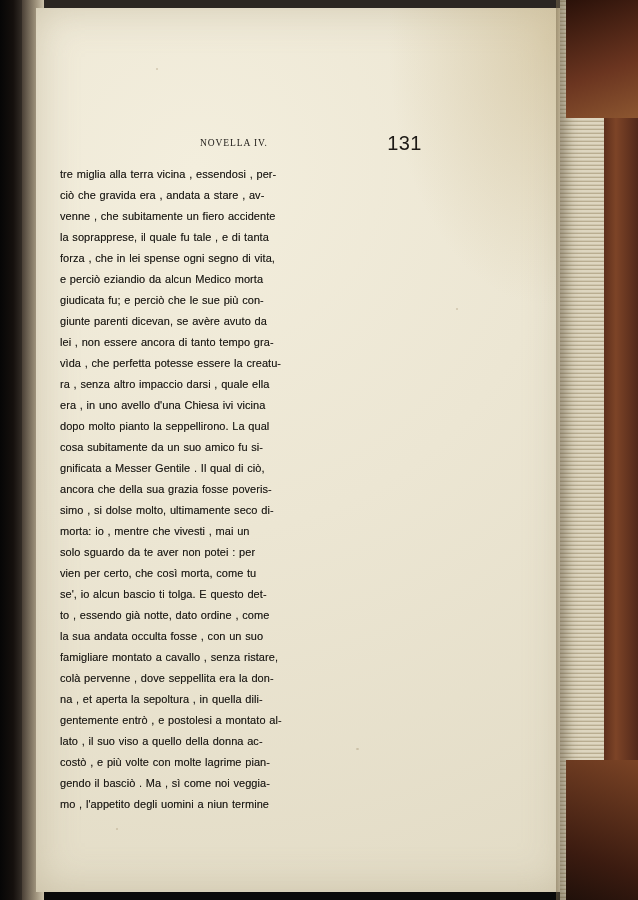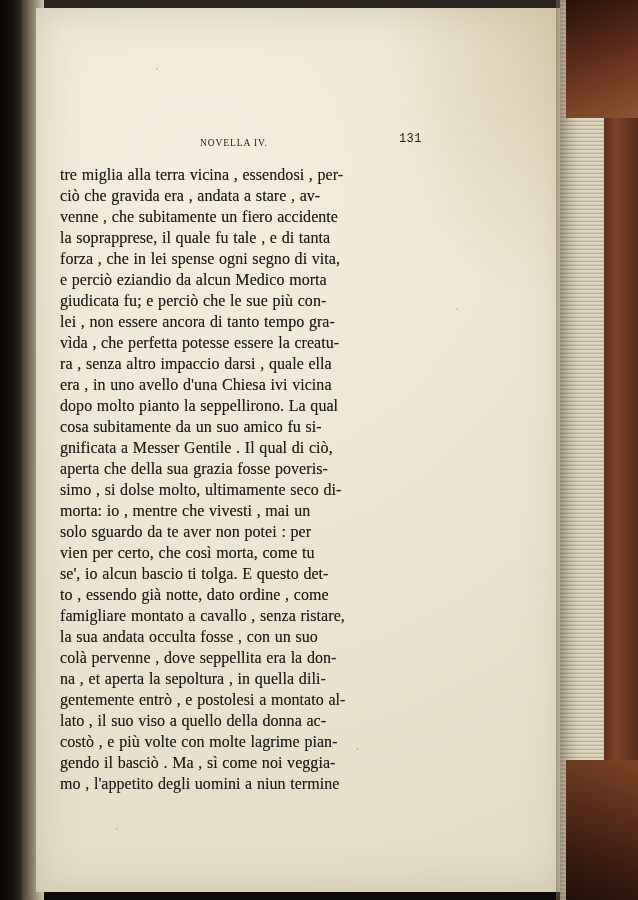--- a/index.html
+++ b/index.html
@@ -110,32 +110,32 @@
     font-family: "Liberation Serif", serif;
   }
   .rh-title-caps {
     text-transform: uppercase;
     font-size: 9.5px;
   }
   .folio {
     position: absolute;
     right: -22px;
     top: -4px;
-    font-size: 12px;
+    font-size: 20px;
     color: #1d1a16;
-    font-family: Liberation Mono, monospace;
+    font-family: Liberation Sans, sans-serif;
     letter-spacing: 0.5px;
   }
   .body-text {
-    font-size: 16px;
+    font-size: 11px;
     line-height: 21.0px;
     color: #1c1a16;
     text-align: justify;
     text-justify: inter-word;
-    font-family: Liberation Serif, serif;
+    font-family: Liberation Sans, sans-serif;
     letter-spacing: 0.05px;
     word-spacing: 0.6px;
     text-shadow: 0 0 0.4px rgba(40,36,30,0.5);
   }
   .body-text .ln {
     display: block;
     white-space: pre;
   }
   
   .speck {
@@ -163,36 +163,37 @@
       </div>
 
       <div class="body-text">
         <span class="ln">tre miglia alla terra vicina , essendosi , per-</span>
         <span class="ln">ciò che gravida era , andata a stare , av-</span>
         <span class="ln">venne , che subitamente un fiero accidente</span>
         <span class="ln">la soprapprese, il quale fu tale , e di tanta</span>
         <span class="ln">forza , che in lei spense ogni segno di vita,</span>
         <span class="ln">e perciò eziandio da alcun Medico morta</span>
         <span class="ln">giudicata fu; e perciò che le sue più con-</span>
+        <span class="ln">giunte parenti dicevan, se avère avuto da</span>
         <span class="ln">lei , non essere ancora di tanto tempo gra-</span>
         <span class="ln">vìda , che perfetta potesse essere la creatu-</span>
         <span class="ln">ra , senza altro impaccio darsi , quale ella</span>
         <span class="ln">era , in uno avello d'una Chiesa ivi vicina</span>
         <span class="ln">dopo molto pianto la seppellirono. La qual</span>
         <span class="ln">cosa subitamente da un suo amico fu si-</span>
         <span class="ln">gnificata a Messer Gentile . Il qual di ciò,</span>
-        <span class="ln">aperta che della sua grazia fosse poveris-</span>
+        <span class="ln">ancora che della sua grazia fosse poveris-</span>
         <span class="ln">simo , si dolse molto, ultimamente seco di-</span>
         <span class="ln">morta: io , mentre che vivesti , mai un</span>
         <span class="ln">solo sguardo da te aver non potei : per</span>
         <span class="ln">vien per certo, che così morta, come tu</span>
         <span class="ln">se', io alcun bascio ti tolga. E questo det-</span>
         <span class="ln">to , essendo già notte, dato ordine , come</span>
+        <span class="ln">la sua andata occulta fosse , con un suo</span>
         <span class="ln">famigliare montato a cavallo , senza ristare,</span>
-        <span class="ln">la sua andata occulta fosse , con un suo</span>
         <span class="ln">colà pervenne , dove seppellita era la don-</span>
         <span class="ln">na , et aperta la sepoltura , in quella dili-</span>
         <span class="ln">gentemente entrò , e postolesi a montato al-</span>
         <span class="ln">lato , il suo viso a quello della donna ac-</span>
         <span class="ln">costò , e più volte con molte lagrime pian-</span>
         <span class="ln">gendo il basciò . Ma , sì come noi veggia-</span>
         <span class="ln">mo , l'appetito degli uomini a niun termine</span>
       </div>
 
     </div>

